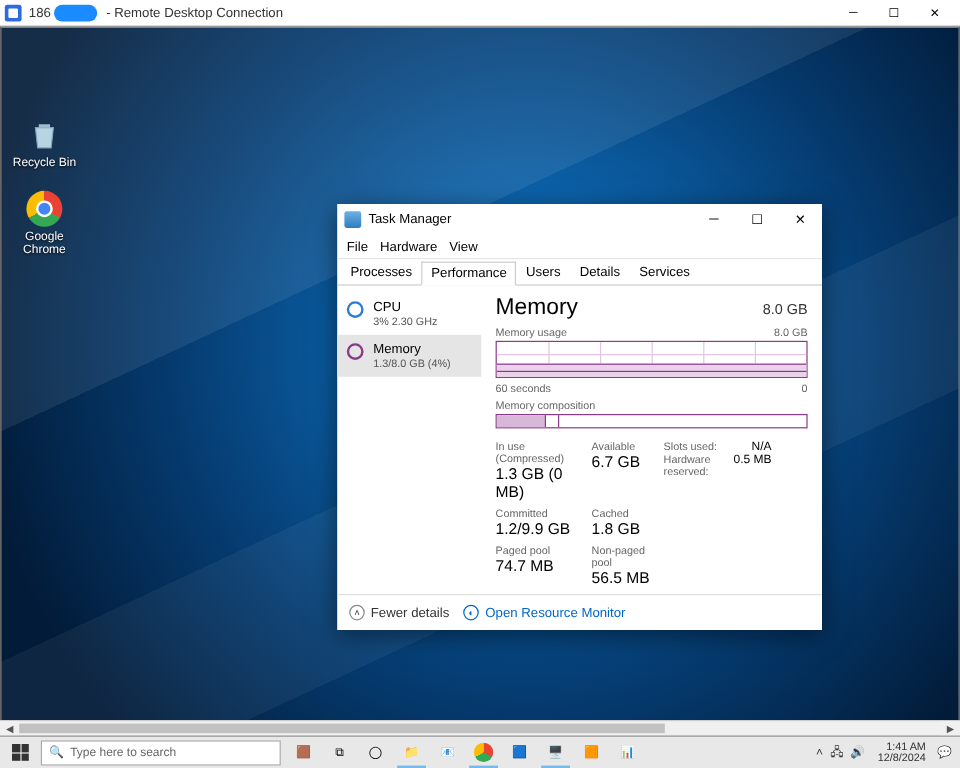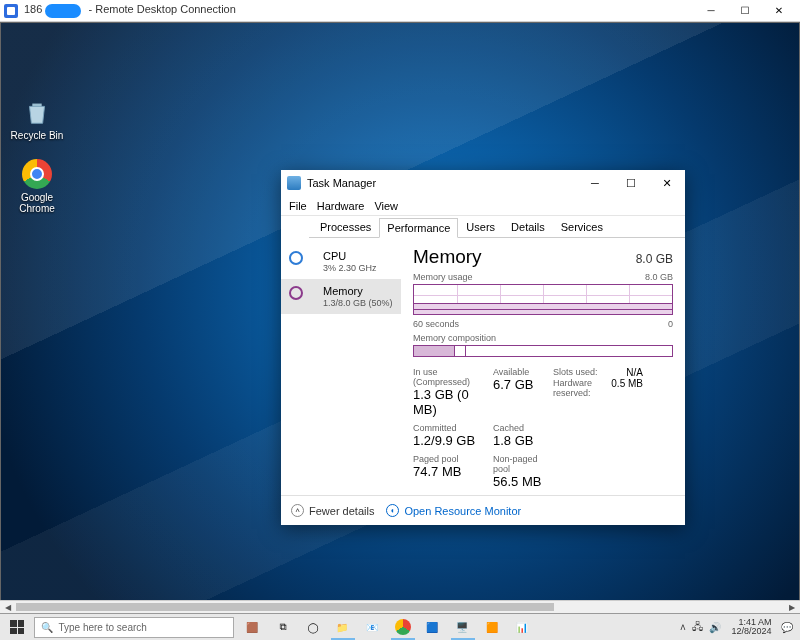--- a/index.html
+++ b/index.html
@@ -44,27 +44,27 @@
   .host-taskbar .tray { margin-left:auto; display:flex; align-items:center; gap:6px; padding:0 6px; color:#333; }
   .host-taskbar .clock { text-align:right; line-height:1.05; font-size:9px; padding:0 4px; }
 
   
   .tmwin { position:absolute; top:147px; left:280px; width:404px; height:355px; background:#fff; box-shadow: 0 4px 20px rgba(0,0,0,0.5); display:flex; flex-direction:column; }
   .tmwin .titlebar { height: 26px; display:flex; align-items:center; padding-left:6px; font-size:11px; color:#000; }
   .tmwin .titlebar .icon { width:14px; height:14px; margin-right:6px; background:linear-gradient(#6fb1e4,#2d7cc0); border-radius:2px; }
   .tmwin .winbtns { margin-left:auto; display:flex; }
   .tmwin .winbtns span { width:36px; height:26px; display:flex; align-items:center; justify-content:center; cursor:pointer; }
   .tmwin .menubar { height:20px; display:flex; align-items:center; gap:10px; padding:0 8px; font-size:11px; color:#000; border-bottom:1px solid #e5e5e5; }
-  .tmwin .tabs { height:22px; display:flex; align-items:flex-end; padding-left:3px; font-size:11px; border-bottom:1px solid #ccc;margin-left:28px; }
+  .tmwin .tabs { height:22px; display:flex; align-items:flex-end; padding-left:3px; font-size:11px; border-bottom:1px solid #ccc; }
   .tmwin .tab { padding:3px 7px; border:1px solid transparent; cursor:pointer; color:#000; }
   .tmwin .tab.active { border:1px solid #ccc; border-bottom:1px solid #fff; background:#fff; margin-bottom:-1px; }
 
   .tmbody { flex:1; display:flex; overflow:hidden; }
   .tmside { width:120px; padding:6px 0; }
-  .tmside .item { padding:6px 8px; display:flex; gap:20px; align-items:flex-start; cursor:pointer; }
+  .tmside .item { padding:6px 8px; display:flex; gap:8px; align-items:flex-start; cursor:pointer; }
   .tmside .item.selected { background:#e5e5e5; }
   .tmside .ring { width:14px; height:14px; border:2px solid; border-radius:50%; margin-top:1px; flex-shrink:0; position:relative; }
   .tmside .ring.cpu { border-color:#2e7cd6; }
   .tmside .ring.mem { border-color:#8b3a8b; }
   .tmside .ring.eth { border-color:#c98b2e; }
   .tmside .lbl { font-size:11px; line-height:1.15; }
   .tmside .sub { font-size:9px; color:#555; }
 
   .tmright { flex:1; padding:8px 12px 0; overflow:hidden; display:flex; flex-direction:column; }
   .tmright .hdr { display:flex; justify-content:space-between; align-items:baseline; }
@@ -160,21 +160,21 @@
           <div class="ring cpu"></div>
           <div class="lbl">
             <div>CPU</div>
             <div class="sub">3% 2.30 GHz</div>
           </div>
         </div>
         <div class="item selected">
           <div class="ring mem"></div>
           <div class="lbl">
             <div>Memory</div>
-            <div class="sub">1.3/8.0 GB (50%)</div>
+            <div class="sub">1.3/8.0 GB (4%)</div>
           </div>
         </div>
       </div>
 
       <div class="tmright">
         <div class="hdr">
           <h2>Memory</h2>
           <span class="cap">8.0 GB</span>
         </div>
         <div class="graph-lbl">

